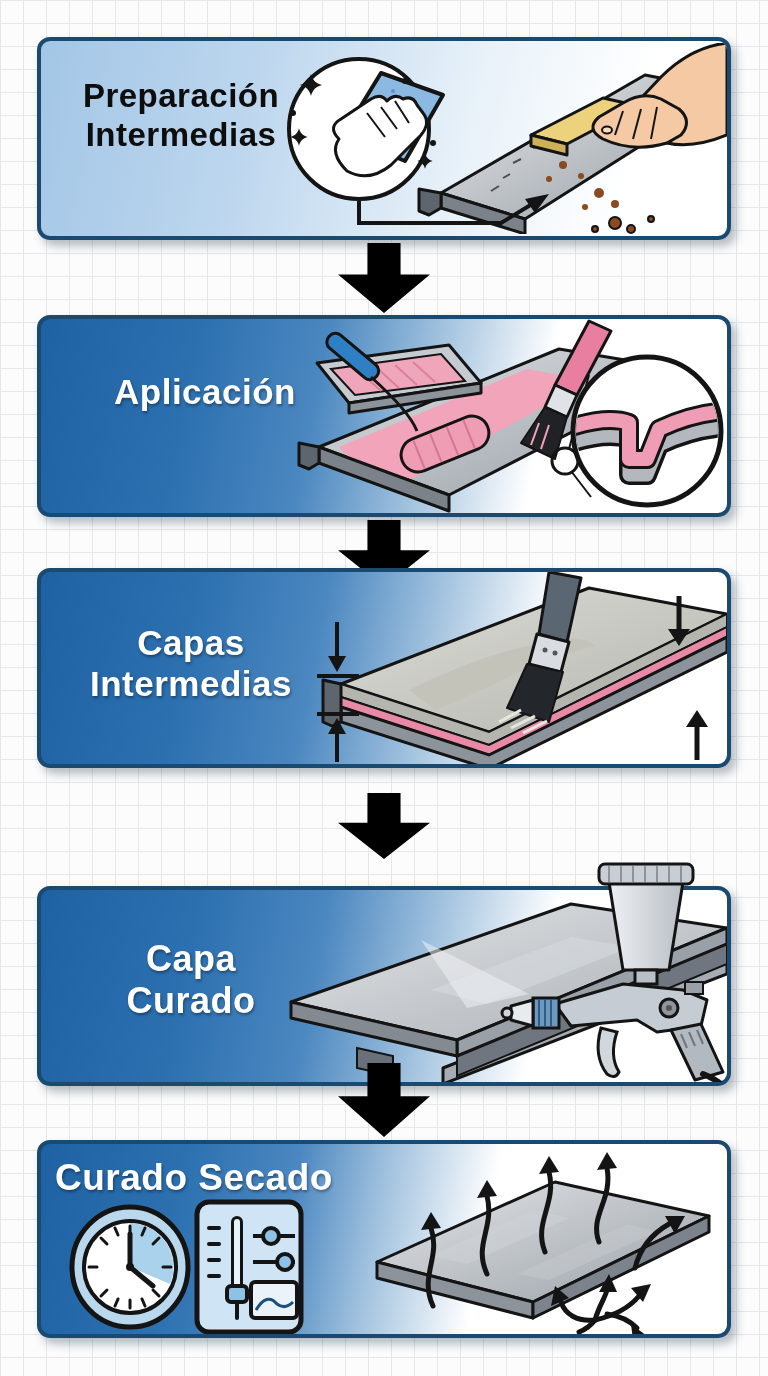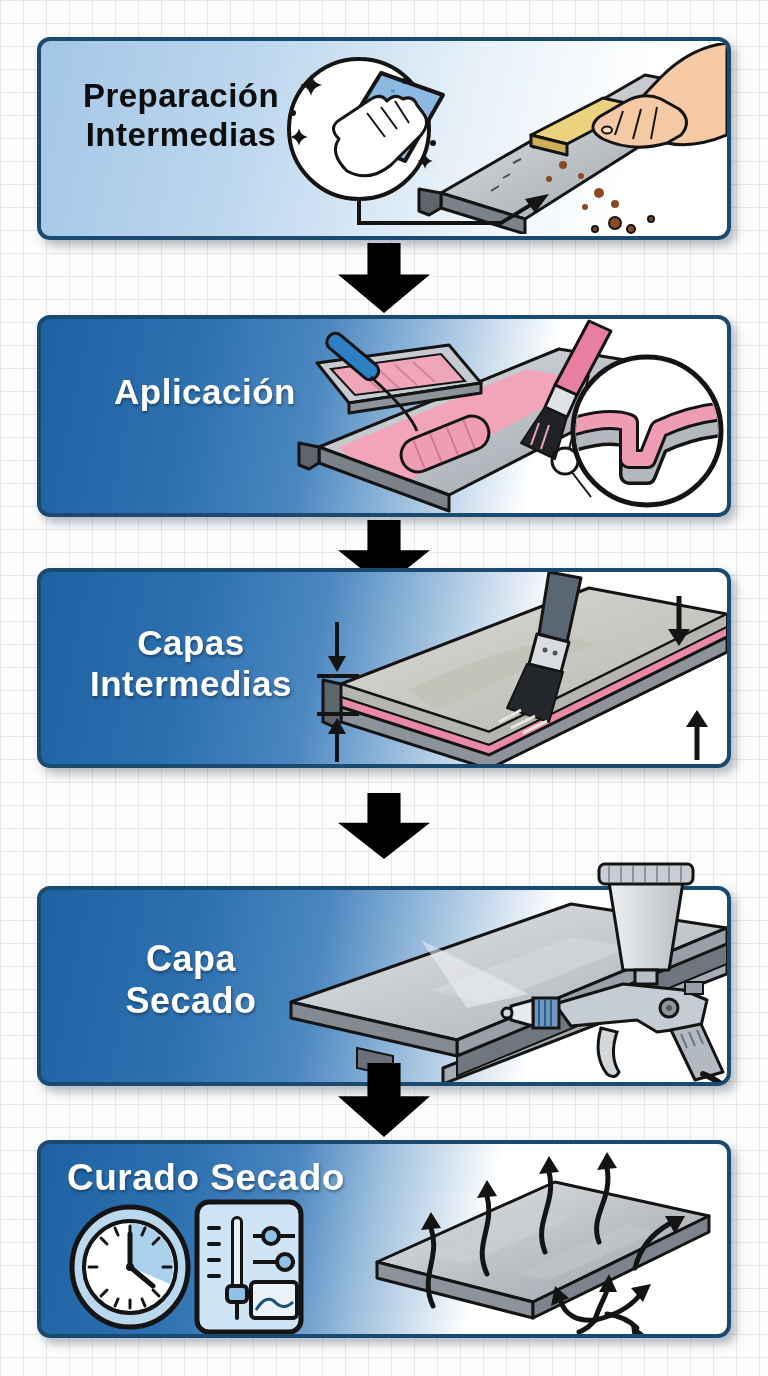--- a/index.html
+++ b/index.html
@@ -26,21 +26,21 @@
   .panel-title{
     position:absolute;font-weight:bold;text-align:center;line-height:1.18;letter-spacing:.5px;
   }
   .panel-title span{display:block;}
   .t-dark{color:#0d0d0d;}
   .t-light{color:#ffffff;text-shadow:1px 2px 3px rgba(0,0,0,.38);}
   .tt1{top:36px;left:8px;width:264px;font-size:33px;}
   .tt2{top:52px;left:4px;width:320px;font-size:35px;}
   .tt3{top:50px;left:0;width:300px;font-size:35px;}
   .tt4{top:48px;left:0;width:300px;font-size:36px;}
-  .tt5{top:12px;left:26px;width:440px;font-size:37px;text-align:left;}
+  .tt5{top:12px;left:14px;width:440px;font-size:37px;text-align:left;}
   .flow-arrow{
     position:absolute;left:338px;width:92px;background:#000;
     clip-path:polygon(32% 0,68% 0,68% 45%,100% 45%,50% 100%,0 45%,32% 45%);
   }
   .fa1{top:243px;height:70px;}
   .fa2{top:520px;height:67px;}
   .fa3{top:793px;height:66px;}
   .fa4{top:1063px;height:74px;}
   .illus{position:absolute;}
 </style>
@@ -251,21 +251,21 @@
       <polygon points="448,138 437,155 459,155" fill="#141414" stroke="none"></polygon>
     </g>
   </svg>
 </div>
 
 <div class="flow-arrow fa3"></div>
 
 <div class="panel p4">
   <div class="panel-title t-light tt4">
     <span>Capa</span>
-    <span>Secado</span>
+    <span>Curado</span>
   </div>
   <svg class="illus" style="left:230px;top:-48px;" width="456" height="240" viewBox="0 0 456 240">
     <defs>
       <linearGradient id="p4grad" x1="0" y1="0" x2="1" y2="1">
         <stop offset="0" stop-color="#e2e4e6"></stop>
           <stop offset="1" stop-color="#aab0b6"></stop>
       </linearGradient>
       <linearGradient id="p4cup" x1="0" y1="0" x2="1" y2="0">
         <stop offset="0" stop-color="#eef0f3"></stop>
           <stop offset="1" stop-color="#b9bfc6"></stop>

